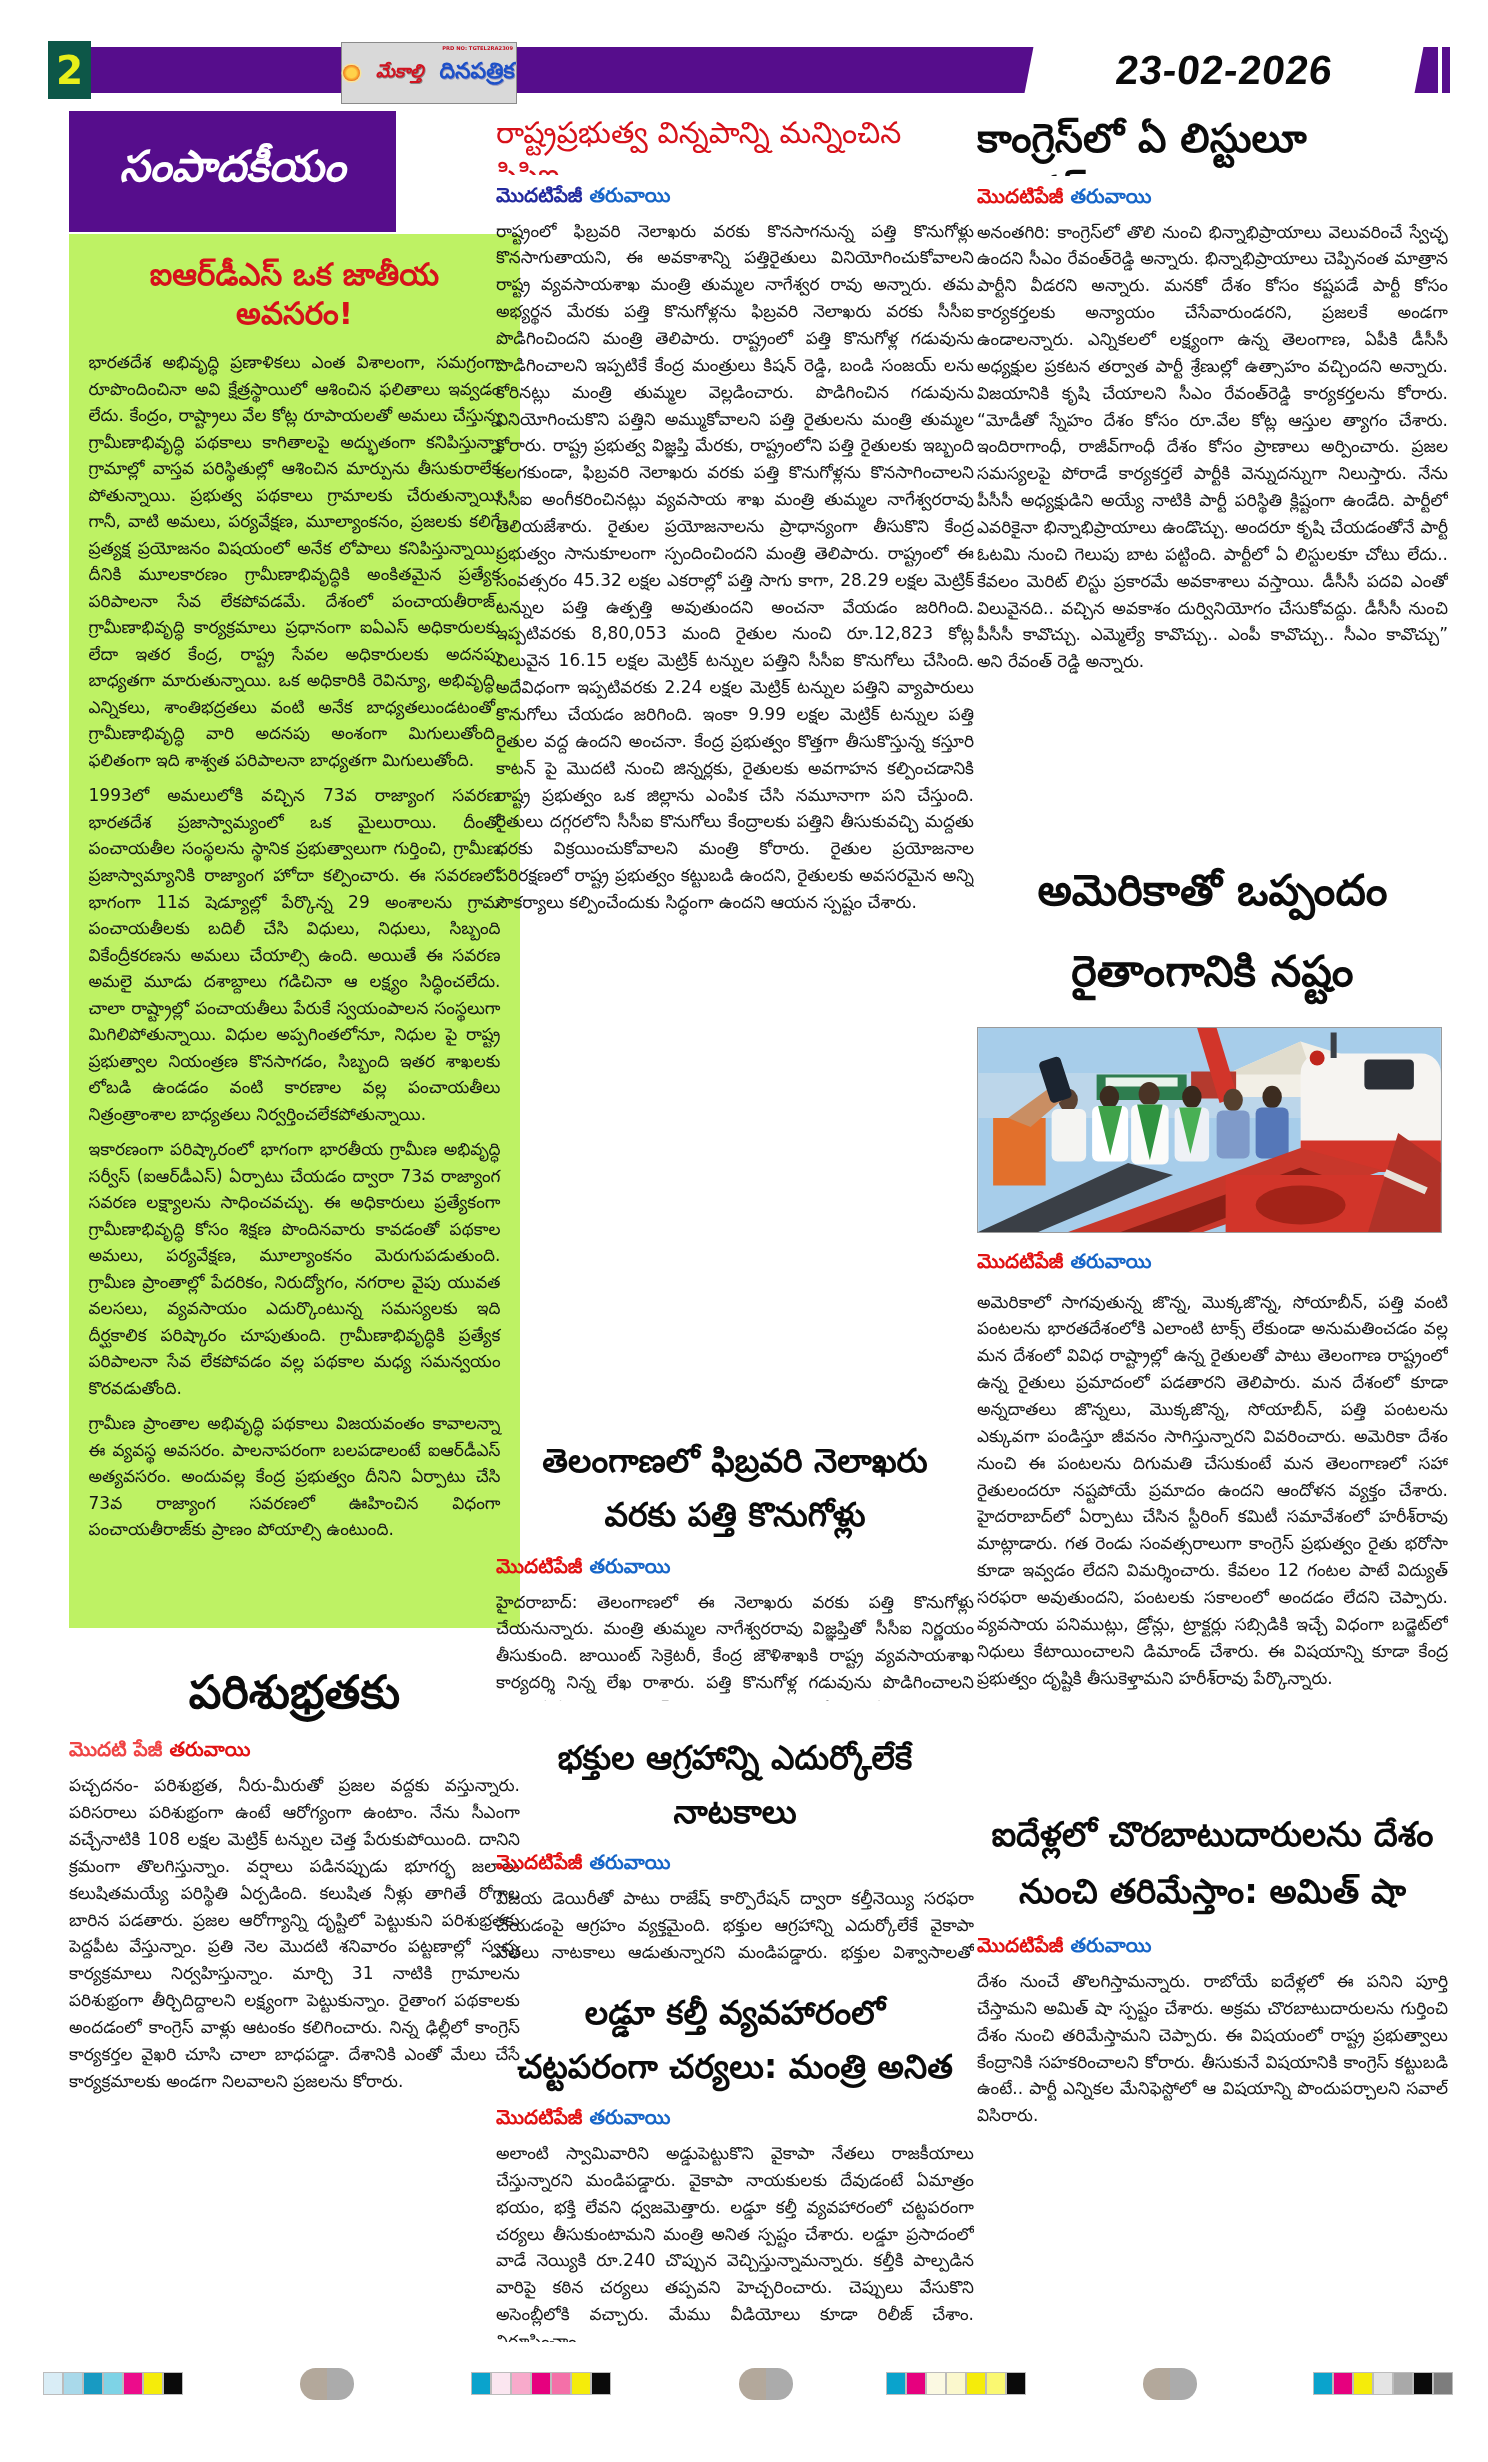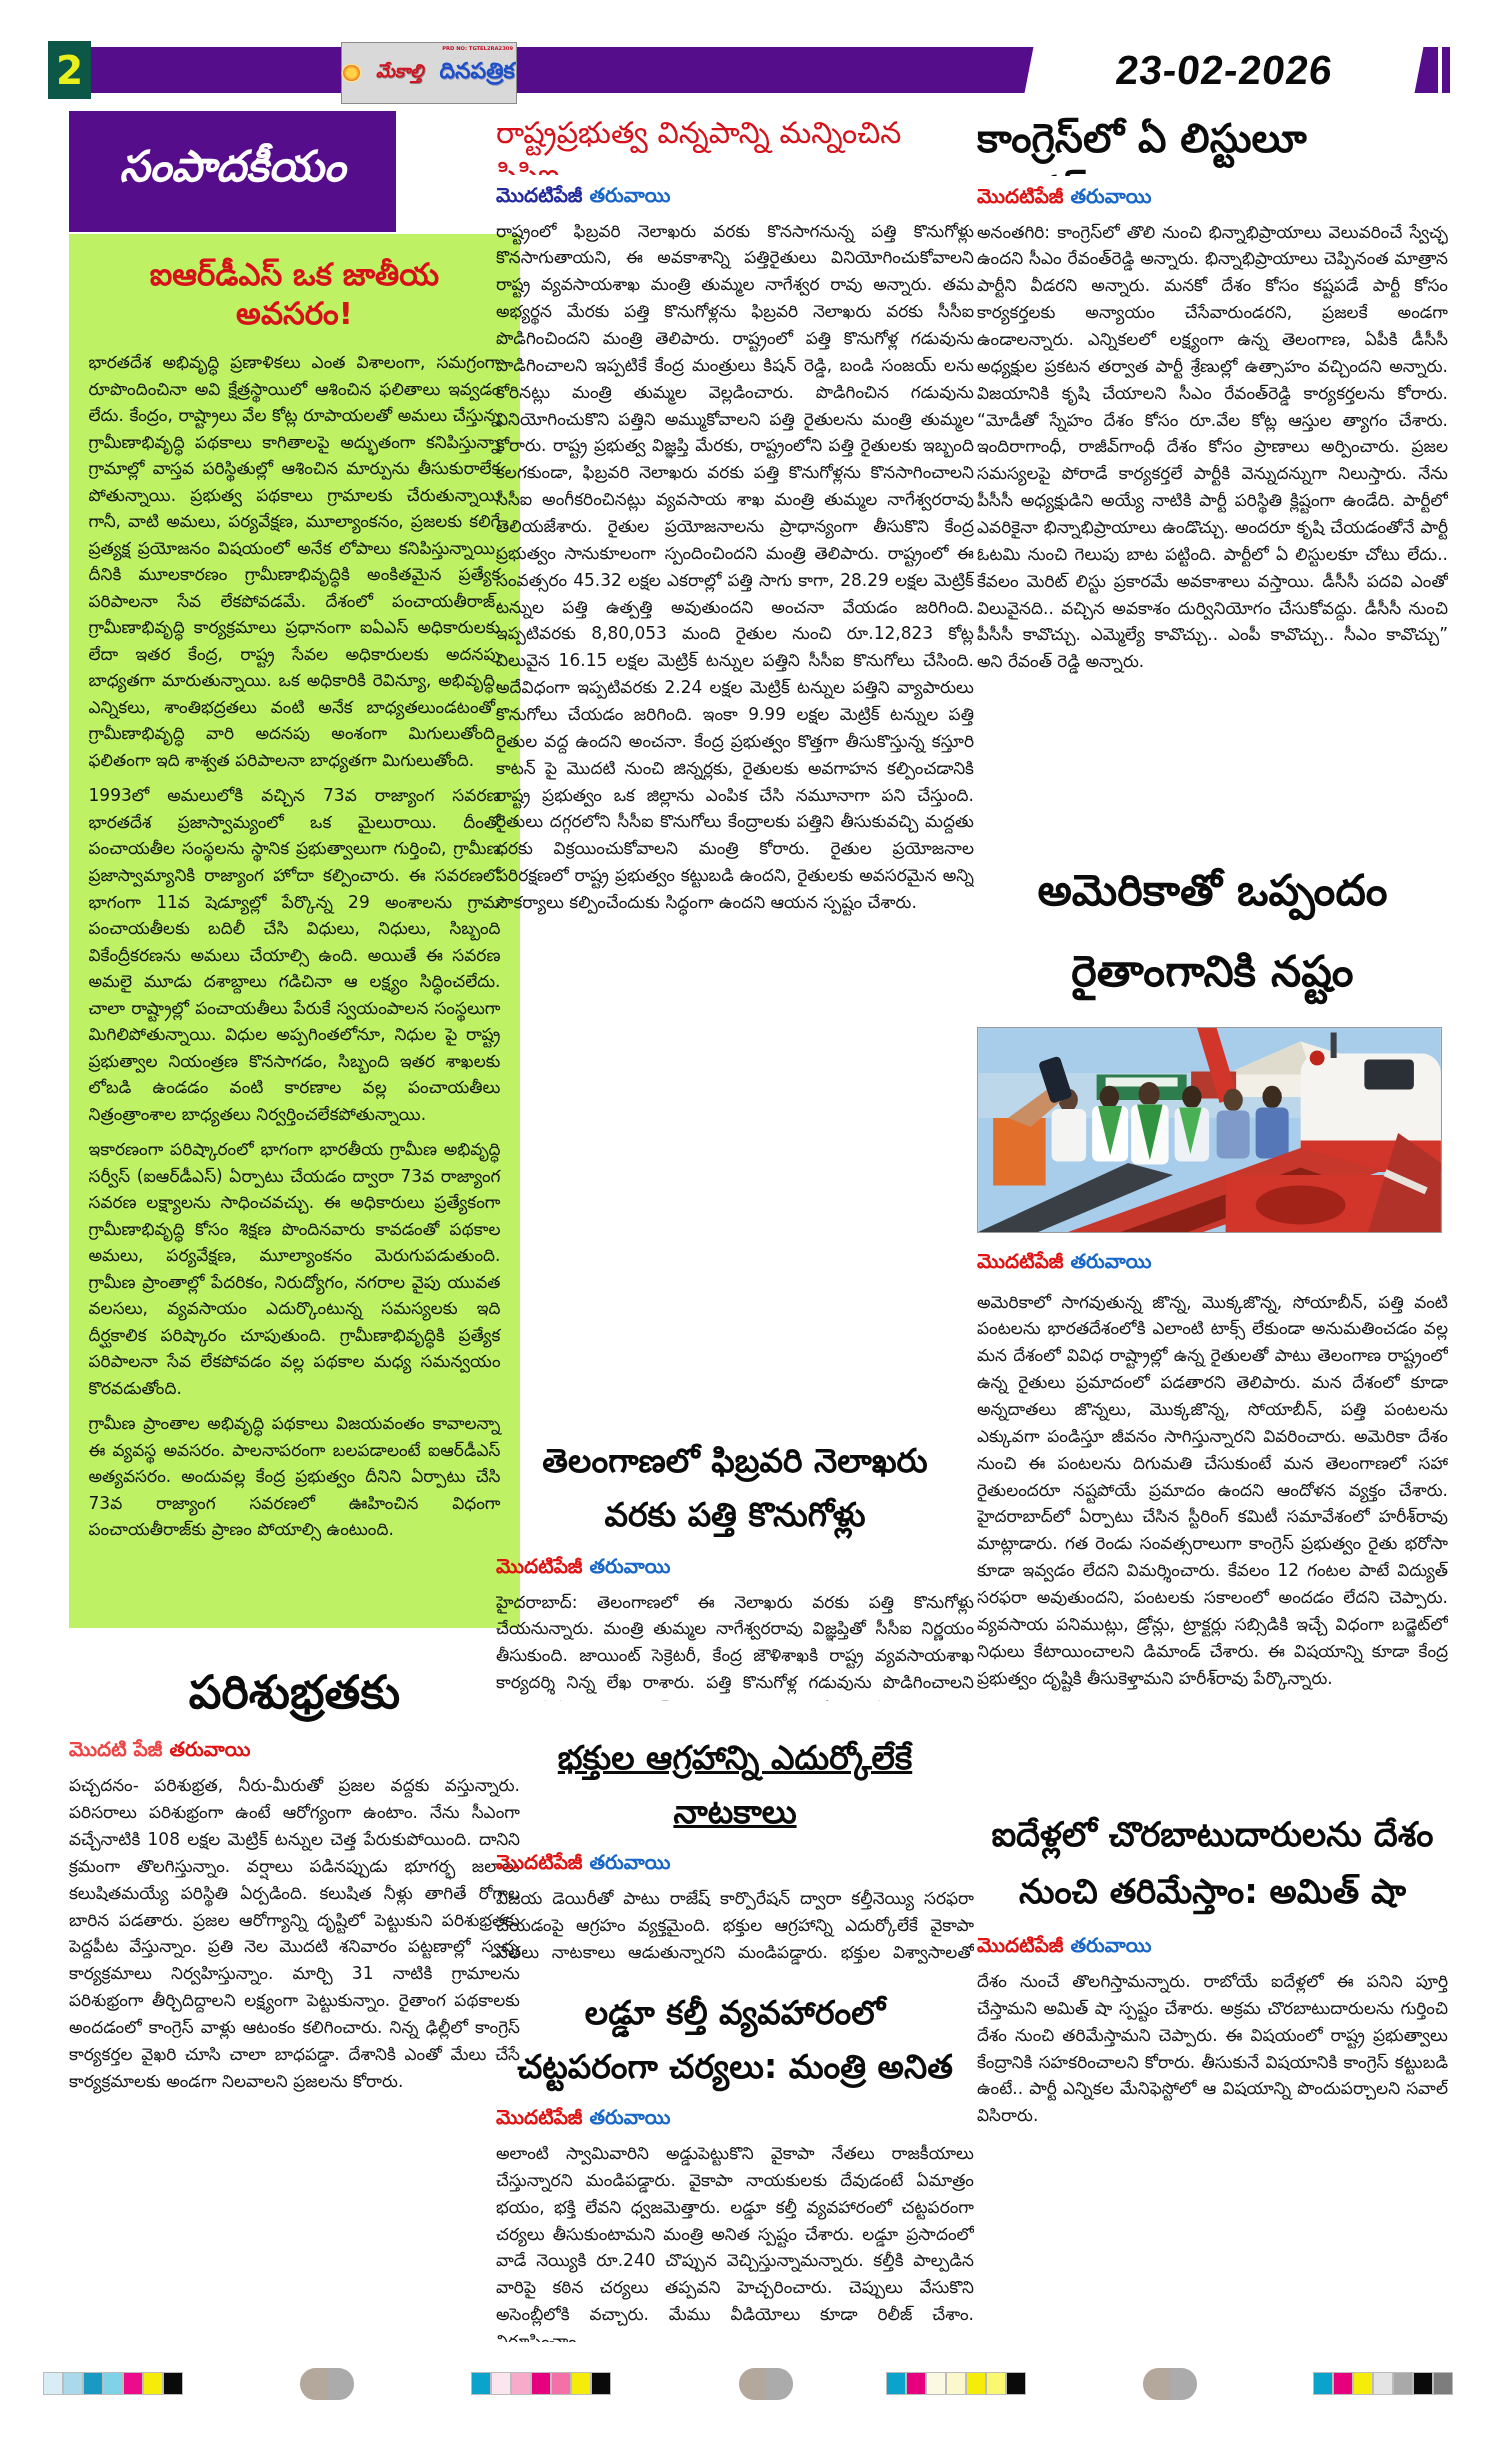--- a/index.html
+++ b/index.html
@@ -36,21 +36,21 @@
   .ls-head{margin-top:27px;text-align:center;font-weight:800;color:#0c0c0c;font-size:46px;line-height:1.62;}
   .byline{font-size:20px;font-weight:bold;margin-top:7.5px;}
   .by-red{color:#e11212;} .by-blue{color:#1766c8;} .by-navy{color:#232a9e;} .by-black{color:#ef4444;}
   .body-txt{font-size:17px;line-height:1.58;text-align:justify;overflow:hidden;margin-top:6px;color:#151515;}
   .ls-body{height:486px;}
   
   .ms1-head{color:#d6111a;font-size:30px;font-weight:400;line-height:1.4;height:63px;overflow:hidden;}
   .ms1-body{height:1197px;}
   .mid-head{margin-top:19.5px;text-align:center;font-weight:800;color:#0c0c0c;font-size:33px;line-height:1.65;height:112px;overflow:hidden;}
   .ms2-body{height:112px;} .ms3-body{height:81px;} .ms4-body{height:202px;}
-  .ms3-head{margin-top:30px;text-decoration:underline;}
+  .ms3-head{margin-top:30px;}
   
   .rs1-head{color:#0c0c0c;font-size:40px;font-weight:800;line-height:1.3;height:64px;overflow:hidden;}
   .rs1-body{height:594px;}
   .rs2-head{margin-top:37px;text-align:center;font-weight:800;color:#0c0c0c;font-size:43px;line-height:1.9;height:171px;overflow:hidden;}
   .photo{margin-top:6px;width:463px;height:204px;border:0.7px solid #9a9a9a;overflow:hidden;}
   .photo-byline{margin-top:16.5px;}
   .rs2-body{height:499px;margin-top:10.5px;}
   .rs3-head{margin-top:18px;text-align:center;font-weight:800;color:#0c0c0c;font-size:34px;line-height:1.7;height:120px;overflow:hidden;}
   .rs3-body{height:285px;}
   

